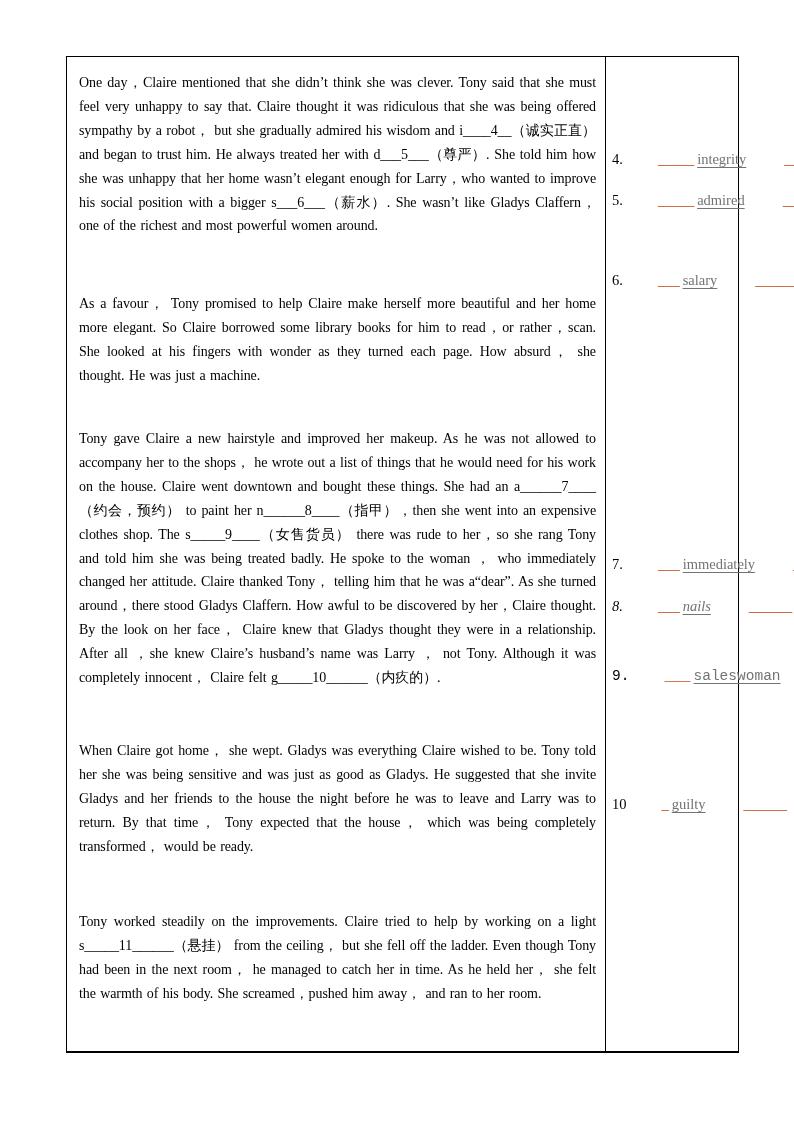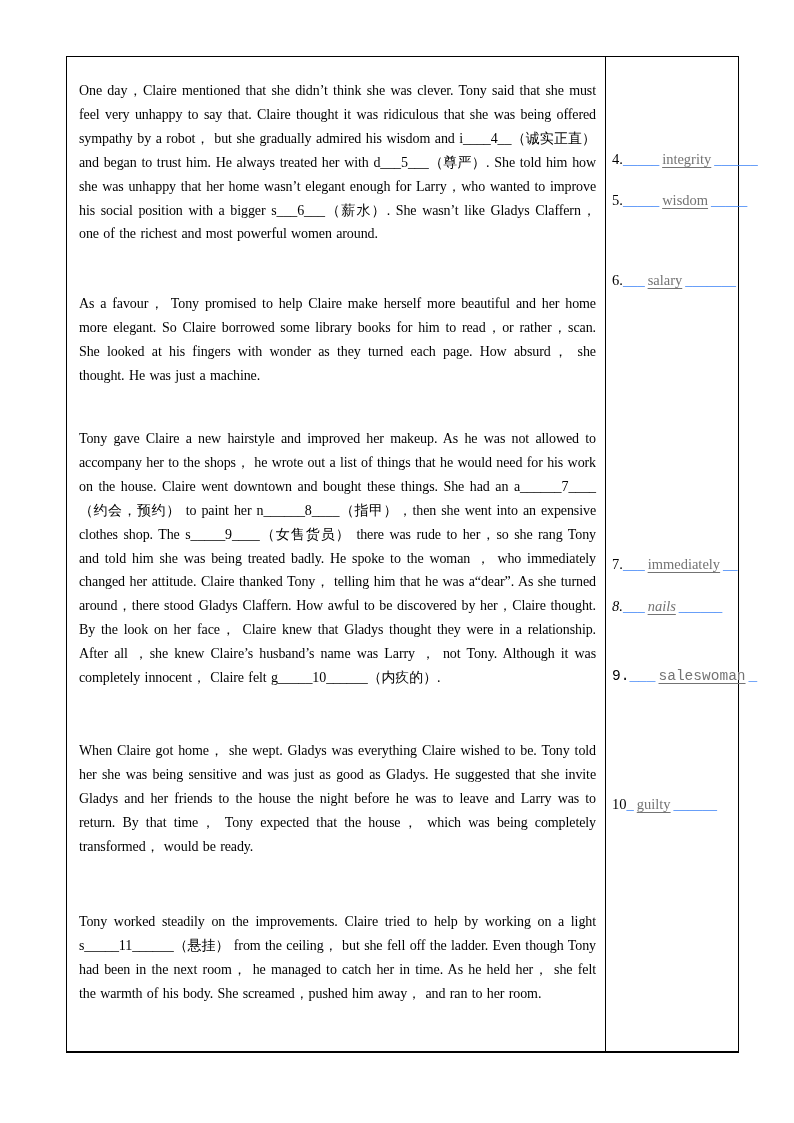--- a/index.html
+++ b/index.html
@@ -46,21 +46,21 @@
     left: 12px;
     right: 9px;
     margin: 0;
     font-size: 14px;
     line-height: 23.9px;
     text-align: justify;
     letter-spacing: -0.1px;
     word-spacing: 1px;
     color: #000000;
   }
-  .para-1 { top: 22px; }
+  .para-1 { top: 14px; }
   .para-2 { top: 235px; }
   .para-3 { top: 370px; }
   .para-4 { top: 682px; }
   .para-5 { top: 853px; }
   .answer {
     position: absolute;
     left: 6px;
     right: 2px;
     font-size: 14.5px;
     line-height: 20px;
@@ -71,22 +71,23 @@
   .answer-5  { top: 133px; }
   .answer-6  { top: 213px; }
   .answer-7  { top: 497px; }
   .answer-8  { top: 539px; font-style: italic; }
   .answer-9  { top: 609px; font-family: Liberation Mono, monospace; }
   .answer-10 { top: 737px; }
   .answer .num {
     color: #000000;
   }
   .answer .blank-line {
-    color: #3b82f6;
+    color: #c2410c;
     letter-spacing: 0;
+    margin-left: 35px;
   }
   .answer .word {
     color: #737373;
     text-decoration: underline;
     text-underline-offset: 3px;
     padding: 0 3px;
   }
 </style>
 </head>
 <body>
@@ -102,21 +103,21 @@
       <p class="para para-5">Tony worked steadily on the improvements. Claire tried to help by working on a light s_____11______（悬挂） from the ceiling， but she fell off the ladder. Even though Tony had been in the next room， he managed to catch her in time. As he held her， she felt the warmth of his body. She screamed，pushed him away， and ran to her room.</p>
     </div>
 
     <div class="answers-column">
 
       <div class="answer answer-4">
         <span class="num">4.</span><span class="blank-line">_____</span><span class="word">integrity</span><span class="blank-line">______</span>
       </div>
 
       <div class="answer answer-5">
-        <span class="num">5.</span><span class="blank-line">_____</span><span class="word">wisdom</span><span class="blank-line">_____</span>
+        <span class="num">5.</span><span class="blank-line">_____</span><span class="word">admired</span><span class="blank-line">_____</span>
       </div>
 
       <div class="answer answer-6">
         <span class="num">6.</span><span class="blank-line">___</span><span class="word">salary</span><span class="blank-line">_______</span>
       </div>
 
       <div class="answer answer-7">
         <span class="num">7.</span><span class="blank-line">___</span><span class="word">immediately</span><span class="blank-line">__</span>
       </div>
 

